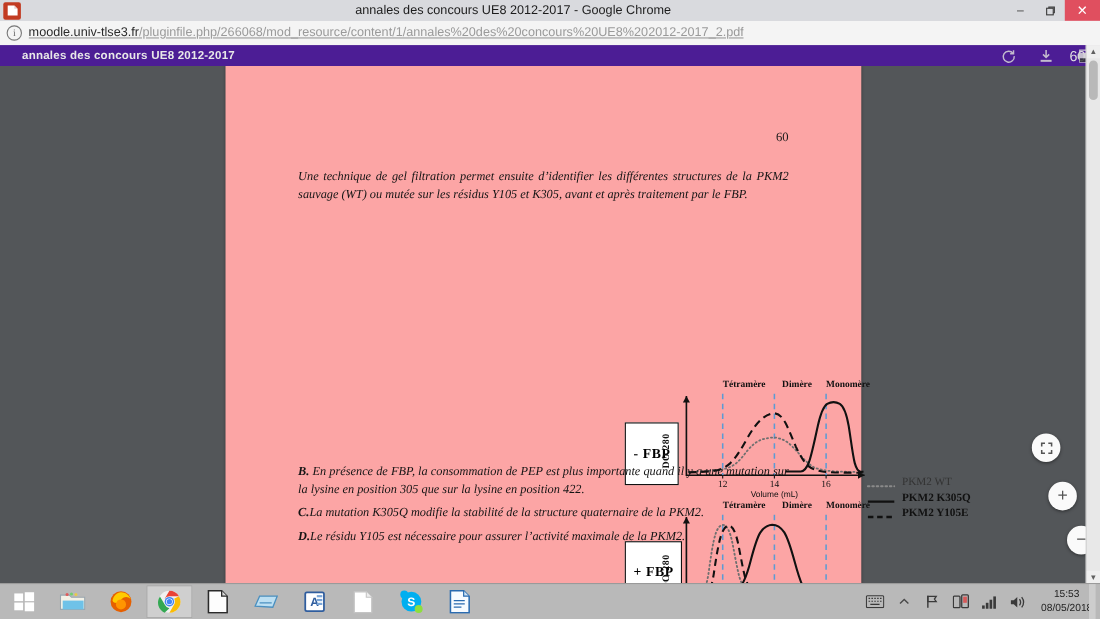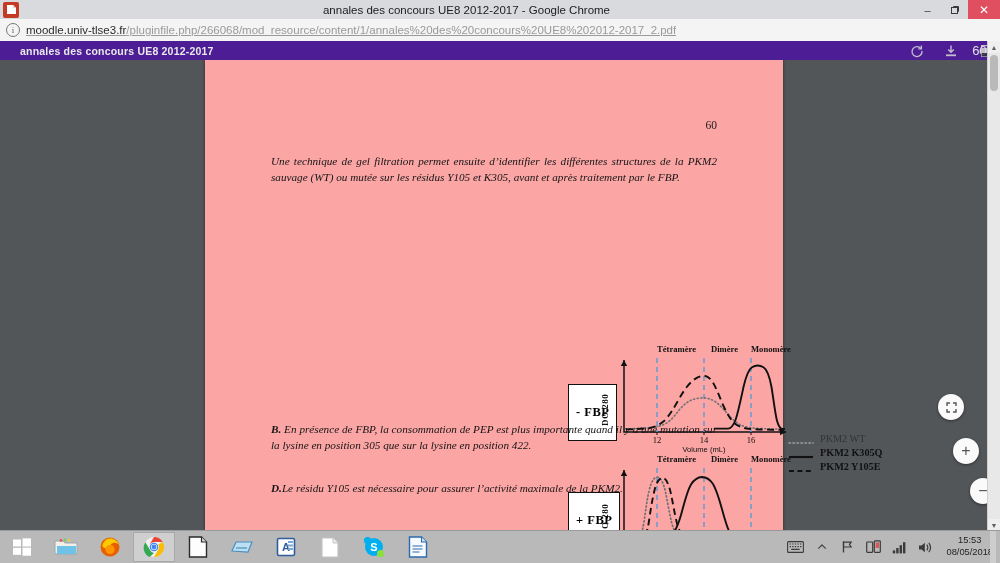--- a/index.html
+++ b/index.html
@@ -318,20 +318,23 @@
           <div class="peak-label" style="left:23px;top:-10px;">Tétramère</div>
           <div class="peak-label" style="left:77px;top:-10px;">Dimère</div>
           <div class="peak-label" style="left:117px;top:-10px;">Monomère</div>
         </div>
 
       </div>
 
       <div class="para" style="top:363px;">
         <b>B.</b> <span>En présence de FBP, la consommation de PEP est plus importante quand il y  a une mutation  sur la lysine en position 305 que sur la lysine en position 422.</span>
       </div>
+      <div class="para no-just" style="top:400px;">
+        <b>C.</b><span>La mutation K305Q modifie la stabilité de la structure quaternaire de la PKM2.</span>
+      </div>
       <div class="para no-just" style="top:422px;">
         <b>D.</b><span>Le résidu Y105 est nécessaire  pour assurer l’activité maximale de la PKM2.</span>
       </div>
 
     </div>
 
     <div class="fab fit">
       <svg width="13" height="13" viewBox="0 0 13 13">
           <path d="M2 5V2h3M11 5V2H8M2 8v3h3M11 8v3H8" fill="none" stroke="#555" stroke-width="1.4"></path>
         </svg>

